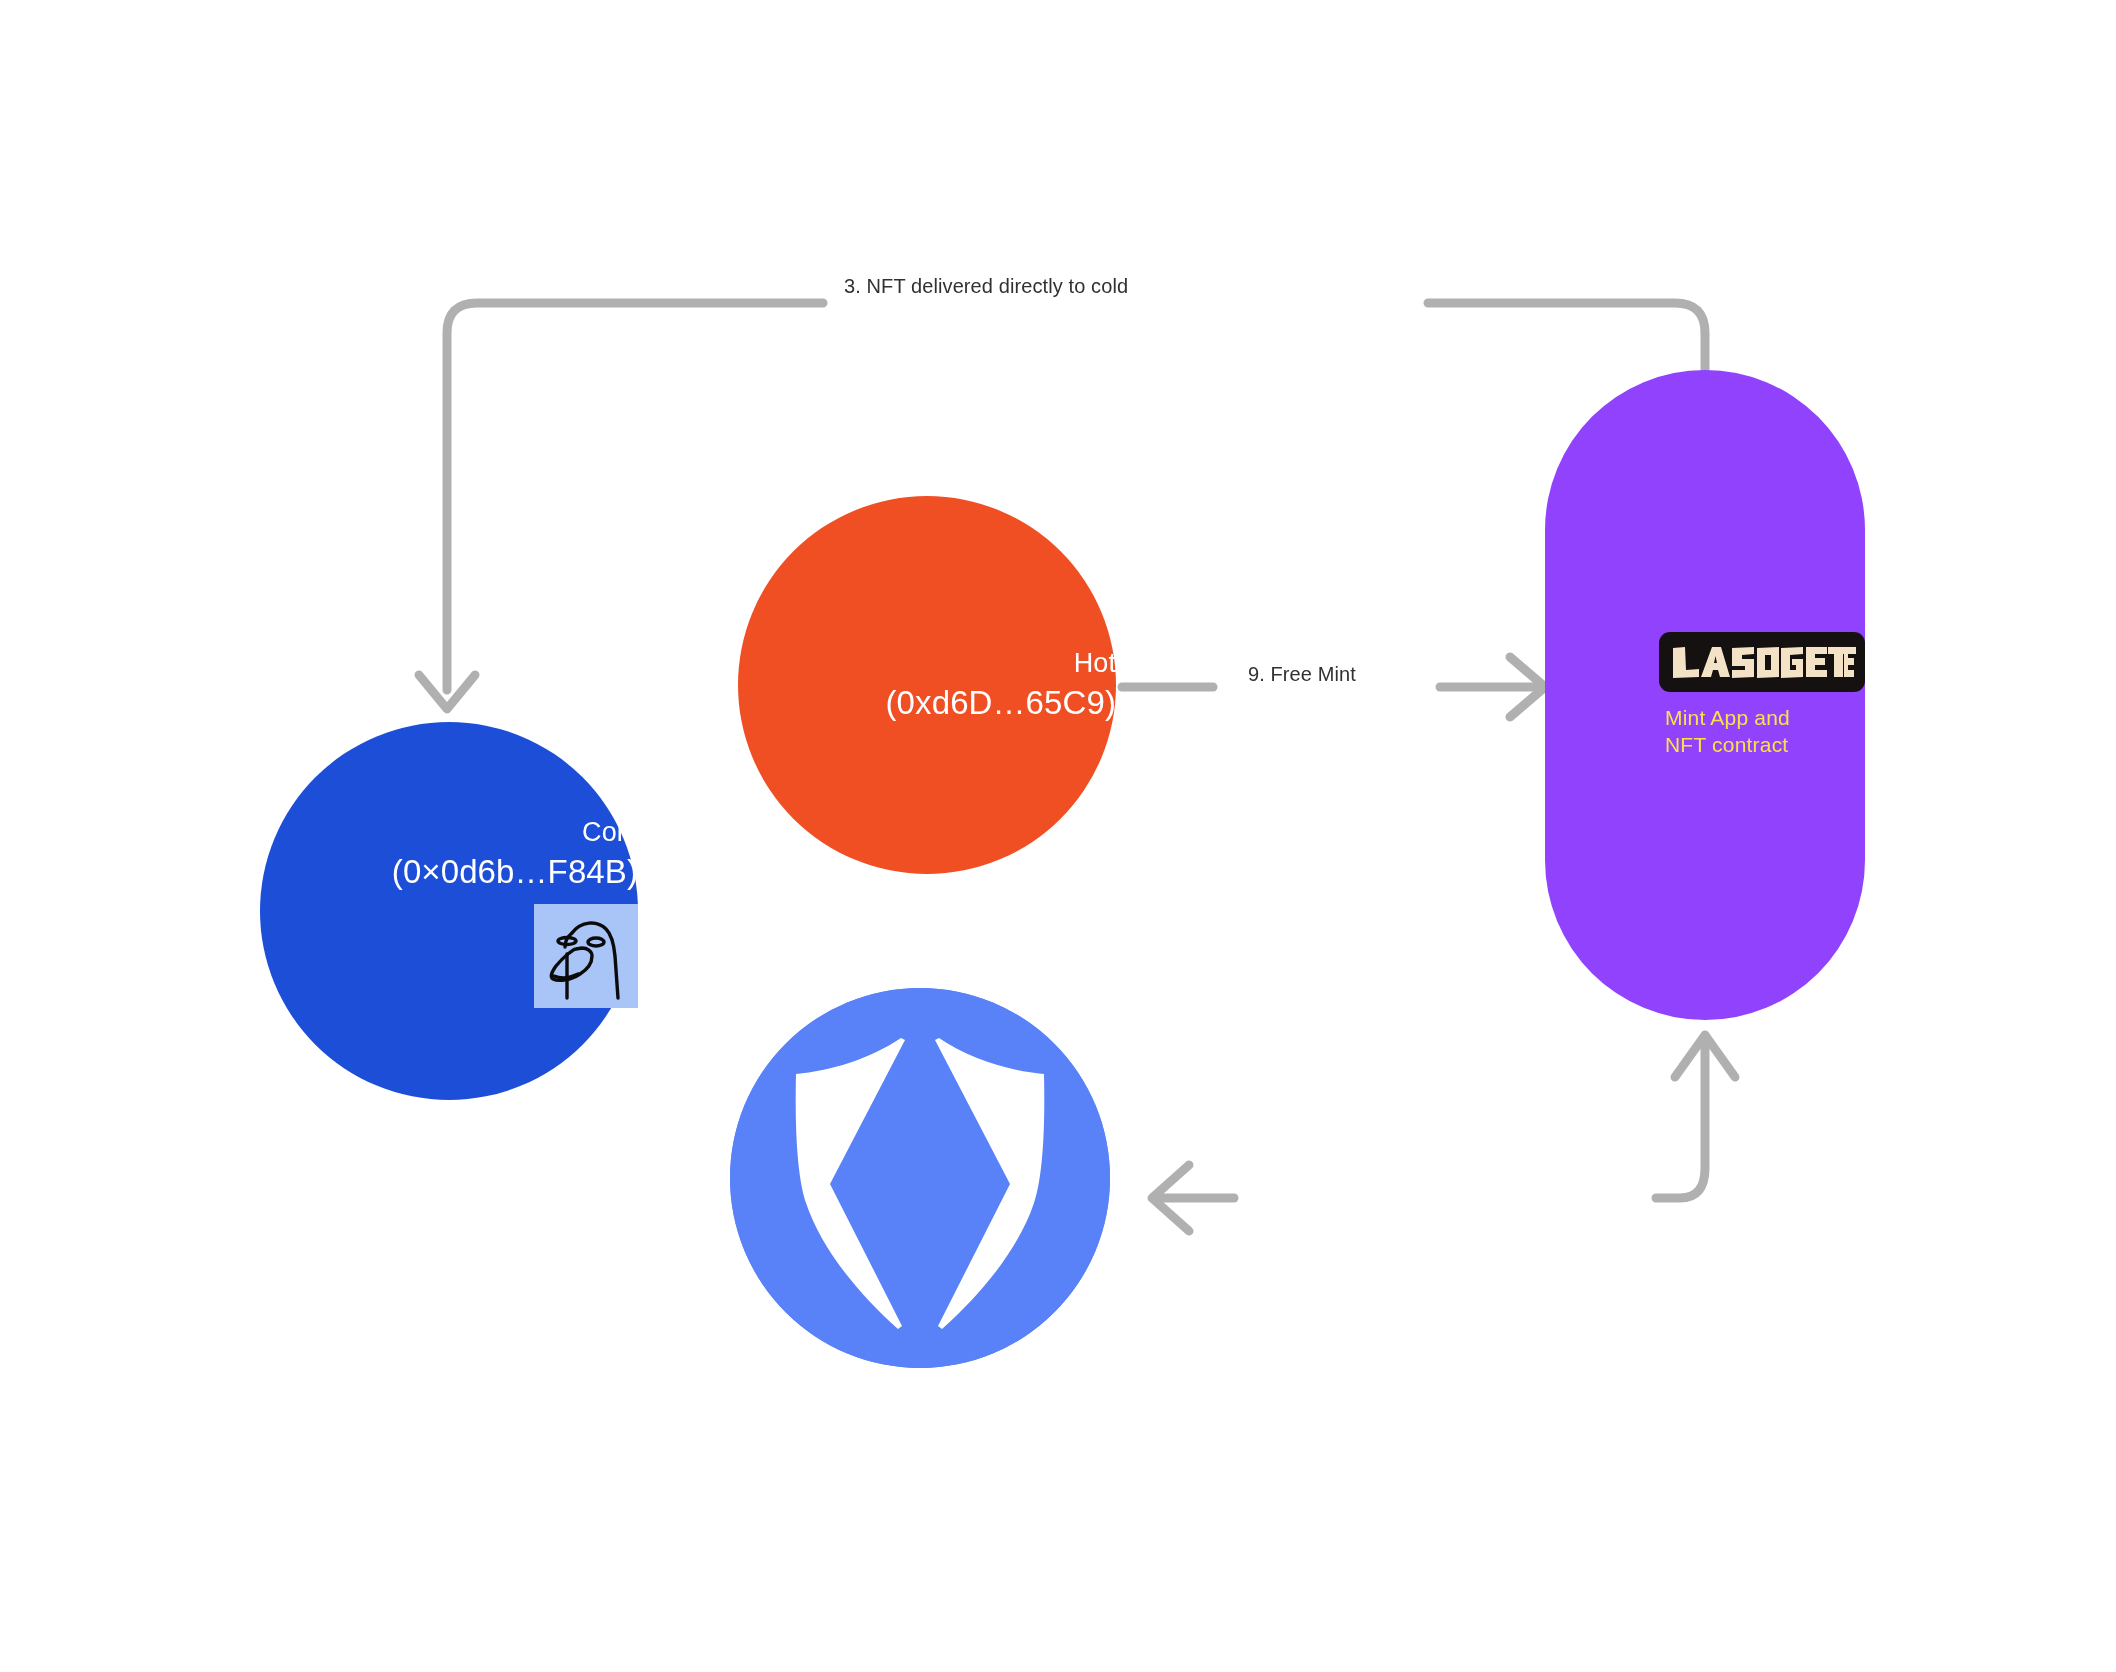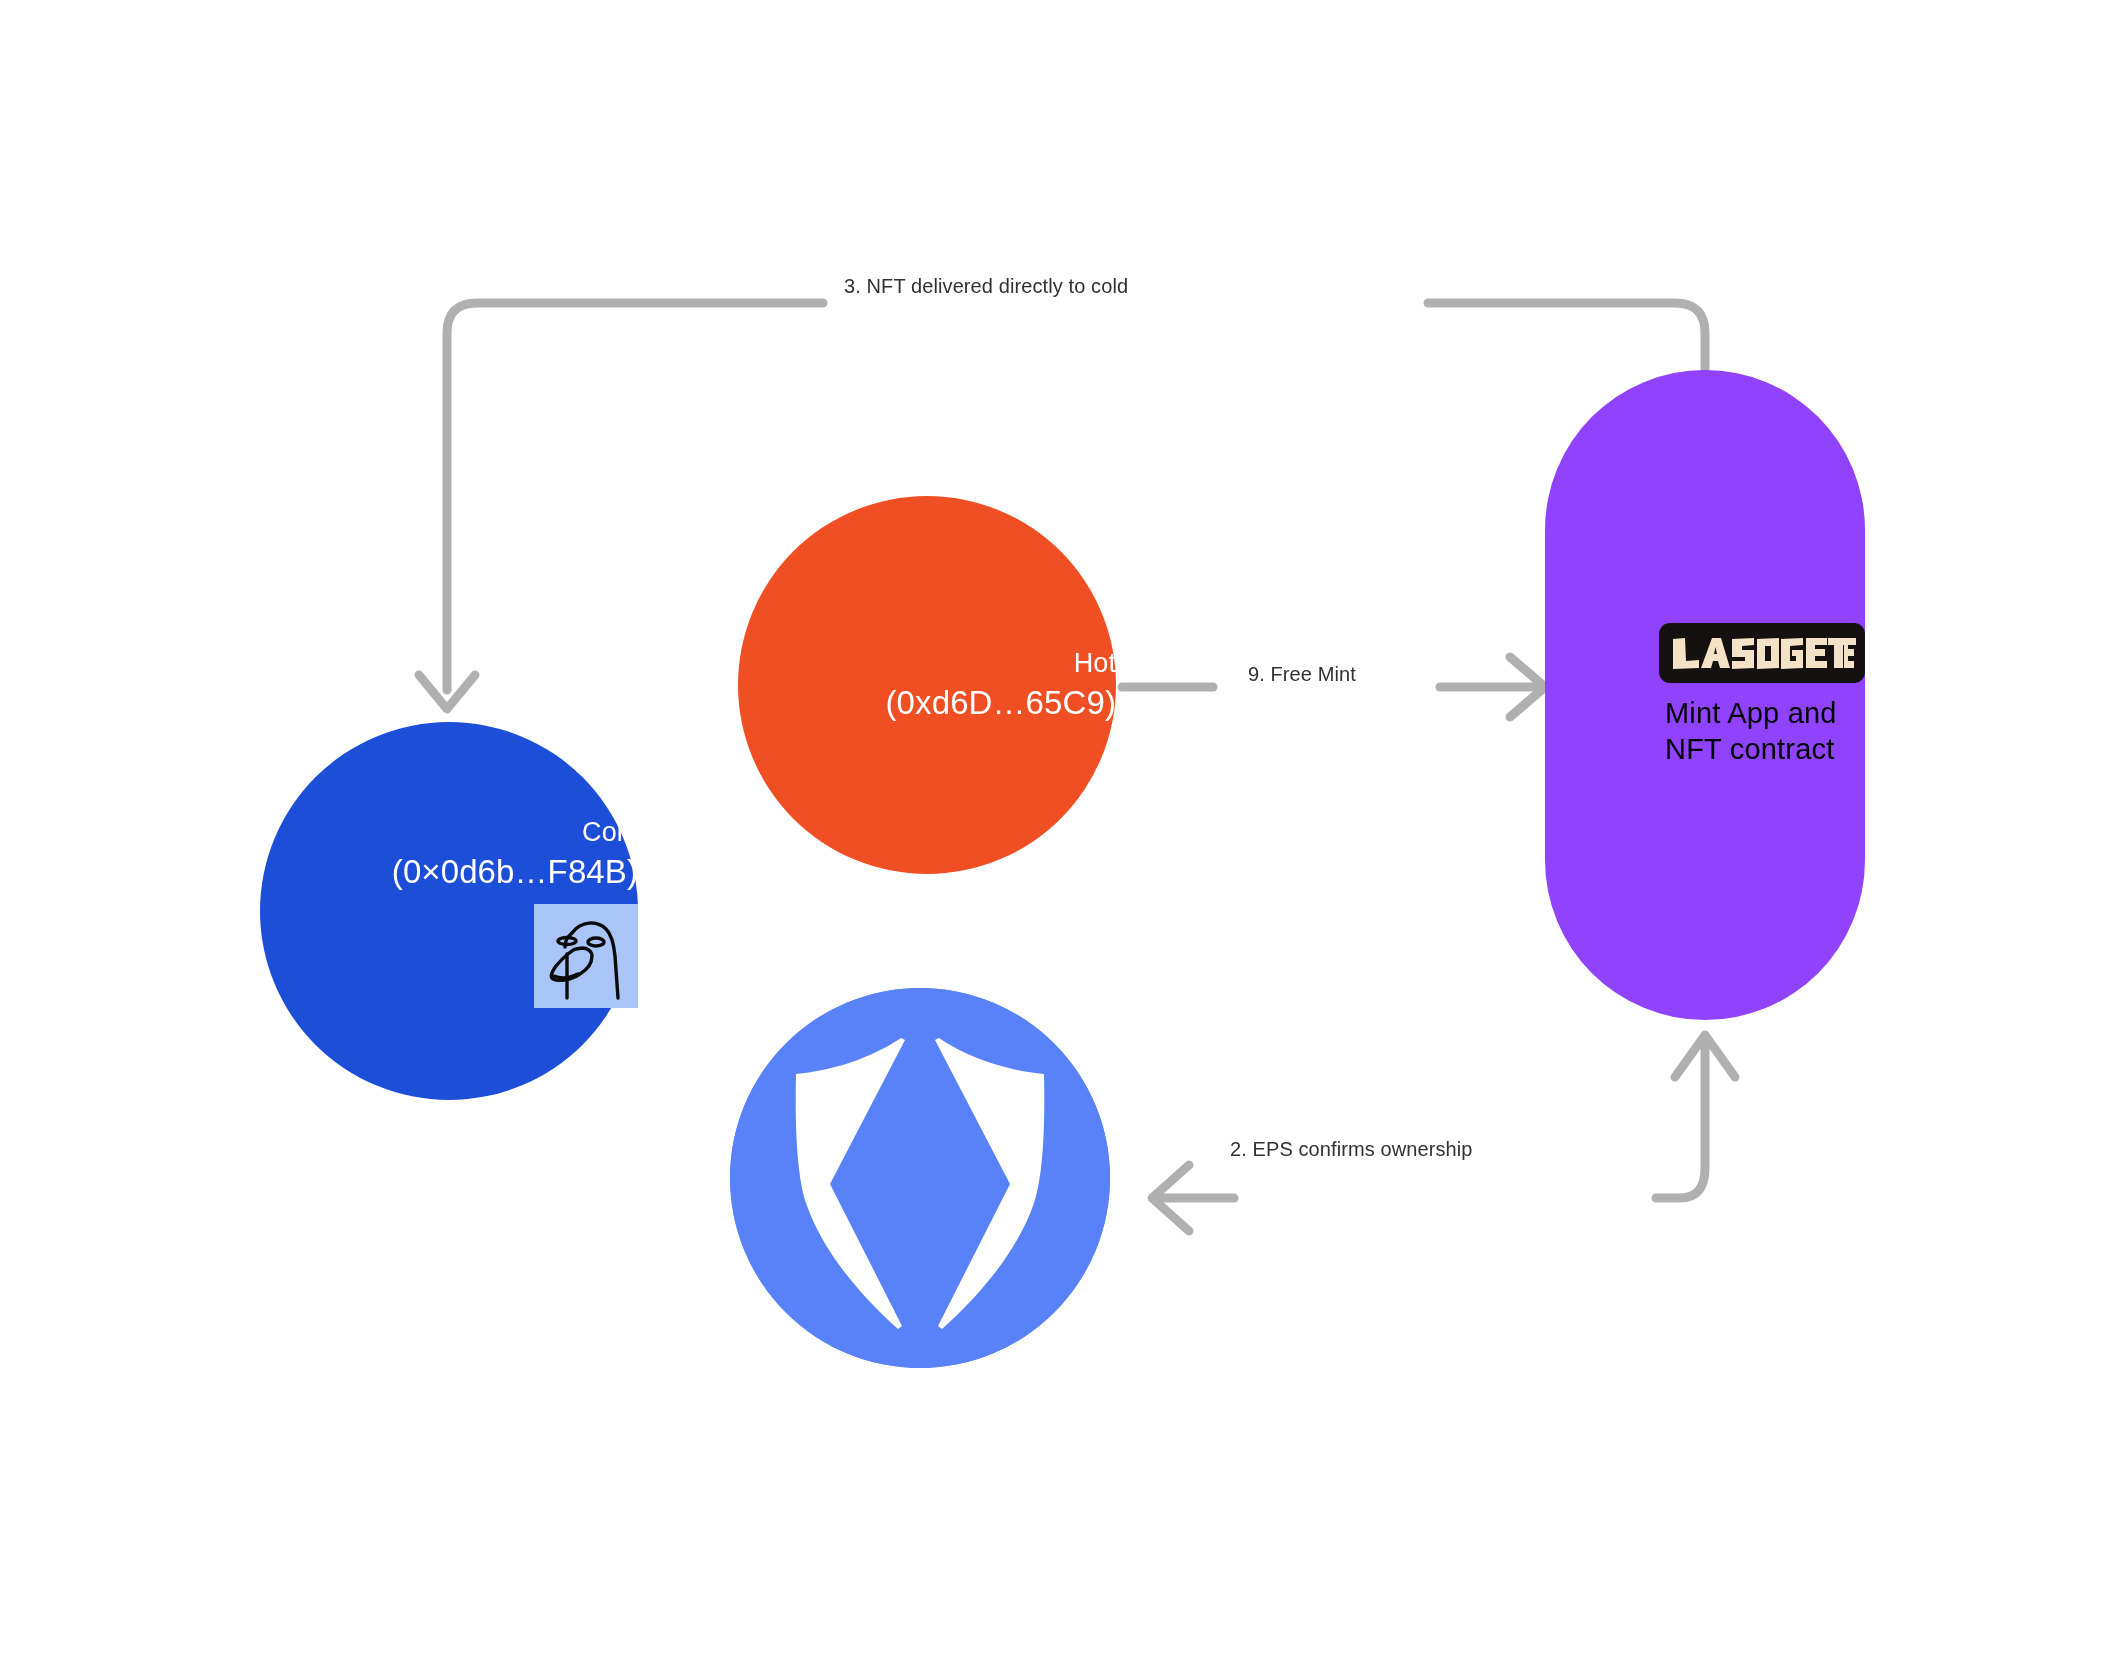--- a/index.html
+++ b/index.html
@@ -112,23 +112,23 @@
     border-radius: 11px;
     display: flex;
     align-items: center;
     justify-content: center;
     margin-bottom: 13px;
     overflow: hidden;
   }
   .logo-lasogette svg { display: block; }
 
   .mint-text {
-    font-size: 29px;
+    font-size: 21px;
     line-height: 1.24;
-    color: #000000;
+    color: #fde047;
     letter-spacing: 0.2px;
     text-align: left;
     width: 200px;
     margin-left: 3px;
   }
 
   
   .edge-label {
     position: absolute;
     color: #313131;
@@ -267,16 +267,15 @@
     </div>
     <div class="mint-text">Mint App and</div>
     <div class="mint-text">NFT contract</div>
   </div>
 
   <div class="edge-label" id="label-step3">3. NFT delivered directly to cold</div>
 
   <div class="edge-label" id="label-step1">9.  Free Mint</div>
 
   <div class="edge-label" id="label-step2">
-    <div>2. EPS confirms ownership</div>
   </div>
 
 </div>
 
 </body></html>

